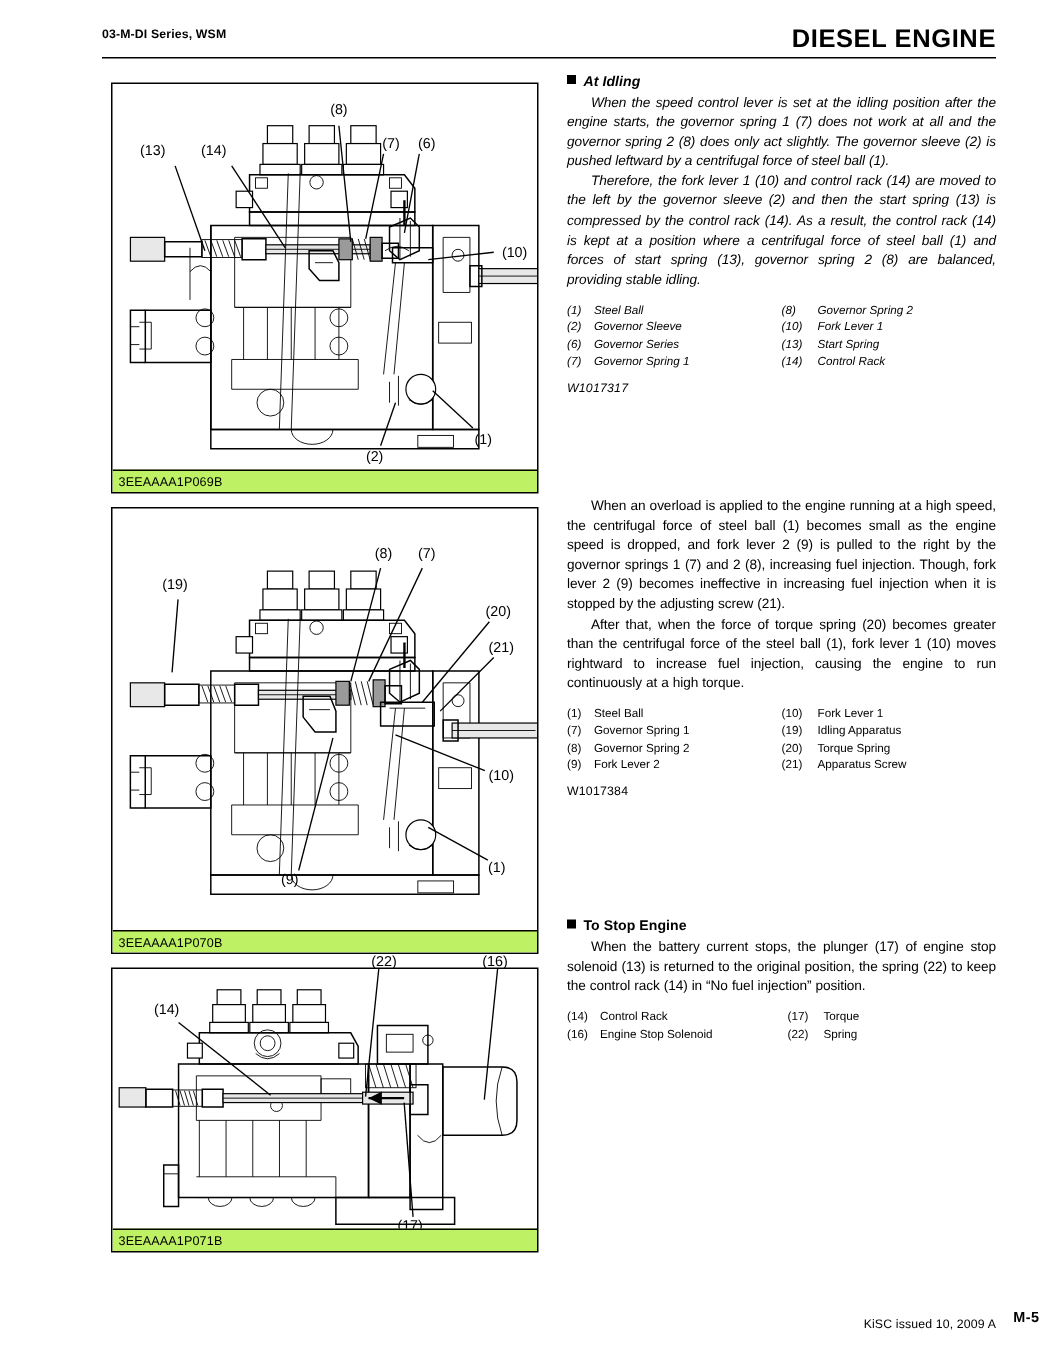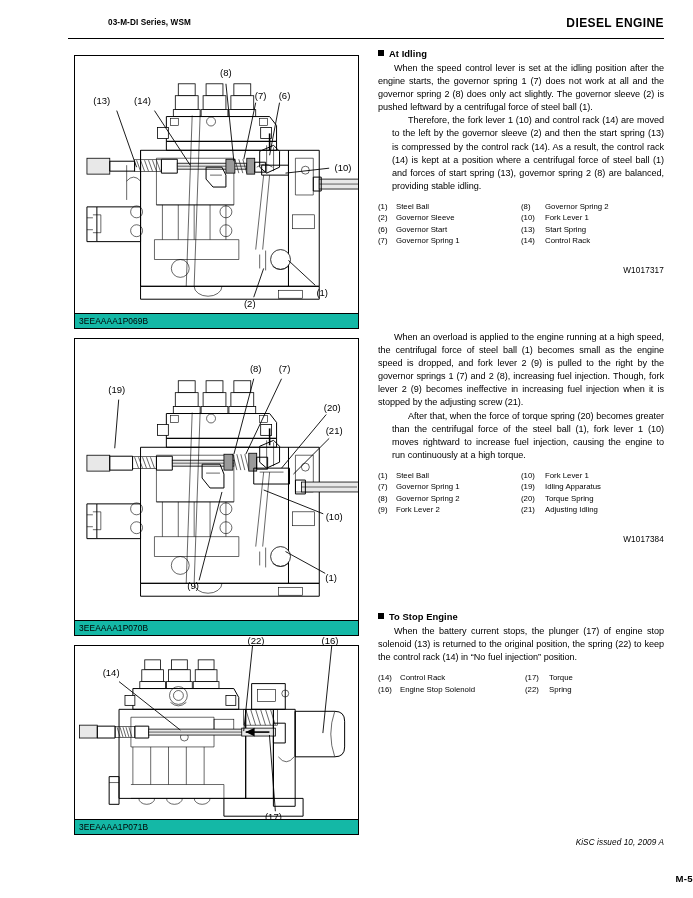--- a/index.html
+++ b/index.html
@@ -25,27 +25,26 @@
     height: 20px;
     border-bottom: 1.4px solid #000;
   }
   .hdr-left {
     position: absolute;
     left: 0;
     top: 0;
     font-size: 8.2px;
     font-weight: bold;
     letter-spacing: 0.1px;
-    margin-left: 40px;
   }
   .hdr-right {
     position: absolute;
     right: 0;
     top: -2px;
-    font-size: 12px;
+    font-size: 17px;
     font-weight: bold;
     letter-spacing: 0.4px;
   }
 
   
   .figbox {
     position: absolute;
     left: 74px;
     border: 1.3px solid #000;
     box-sizing: border-box;
@@ -59,21 +58,21 @@
   .fig-caption {
     position: absolute;
     left: 0;
     bottom: 0;
     width: 100%;
     border-top: 1.1px solid #000;
     box-sizing: border-box;
     padding: 2px 0 2px 4px;
     font-size: 8.4px;
     letter-spacing: 0.1px;
-    background: #14b8a6;
+    background: #bef264;
     height: 15px;
   }
 
   .fig-canvas {
     position: absolute;
     left: 0;
     top: 0;
     width: 100%;
     height: 100%;
   }
@@ -101,63 +100,61 @@
   }
   .para {
     font-size: 9.1px;
     line-height: 13.1px;
     text-align: justify;
     text-indent: 16px;
     margin: 0 0 0 0;
     letter-spacing: -0.05px;
     word-spacing: 0.2px;
   }
-  .para + .para { margin-top: 0; margin-left: 14px; }
+  .para + .para { margin-top: 0; }
 
   .legend {
     margin-top: 8px;
     width: 100%;
     border-collapse: collapse;
   }
   .legend td {
     font-size: 7.8px;
     line-height: 11.4px;
     padding: 0;
     vertical-align: top;
     white-space: nowrap;
   }
   .legend td.c-num  { width: 18px; }
   .legend td.c-name { width: 125px; }
   .legend td.c-num2 { width: 24px; }
 
   .wcode {
-    text-align: right;
     font-size: 8.2px;
-    margin-top: 19px;
+    margin-top: 7px;
     letter-spacing: 0.15px;
   }
 
   
   .footer-page {
     position: absolute;
     left: 0;
     top: 873px;
     width: 693px;
     text-align: right;
     font-size: 9.6px;
     font-weight: bold;
     letter-spacing: 0.3px;
   }
   .footer-right {
     position: absolute;
     right: 29px;
-    top: 838px;
+    top: 878px;
     font-size: 8.2px;
     letter-spacing: 0.1px;
-    font-style: italic;
   }
 
   
   .fig-canvas text {
     font-family: "Liberation Sans", sans-serif;
     font-size: 9.6px;
     fill: #000;
   }
   .ln  { fill: none; stroke: #000; stroke-width: 1; }
   .ln2 { fill: none; stroke: #000; stroke-width: 1.6; }
@@ -501,21 +498,21 @@
     </g>
   </svg>
   <div class="fig-caption">3EEAAAA1P071B</div>
 </div>
 
 <svg style="position:absolute;left:74px;top:630px;width:285px;height:30px;">
   <text x="182" y="14" text-anchor="middle" style="font-family:'Liberation Sans',sans-serif;font-size:9.6px;fill:#000;">(22)</text>
   <text x="256" y="14" text-anchor="middle" style="font-family:'Liberation Sans',sans-serif;font-size:9.6px;fill:#000;">(16)</text>
 </svg>
 
-<div class="textcol" style="top:48px;">
+<div class="textcol" style="top:48px;font-style:italic;">
   <div class="sec-heading">
     <span class="bullet-sq"></span><span>At Idling</span>
   </div>
   <p class="para">When the speed control lever is set at the idling position after the engine starts, the governor spring 1 (7) does not work at all and the governor spring 2 (8) does only act slightly.   The governor sleeve (2) is pushed leftward by a centrifugal force of steel ball (1).</p>
   <p class="para">Therefore, the fork lever 1 (10) and control rack (14) are moved to the left by the governor sleeve (2) and then the start spring (13) is compressed by the control rack (14). As a result, the control rack (14) is kept at a position where a centrifugal force of steel ball (1) and forces of start spring (13), governor spring 2 (8) are balanced, providing stable idling.</p>
   <table class="legend">
     <tbody>
         <tr>
       <td class="c-num">(1)</td>
       <td class="c-name">Steel Ball</td>
@@ -523,21 +520,21 @@
       <td>Governor Spring 2</td>
     </tr>
     <tr>
       <td class="c-num">(2)</td>
       <td class="c-name">Governor Sleeve</td>
       <td class="c-num2">(10)</td>
       <td>Fork Lever 1</td>
     </tr>
     <tr>
       <td class="c-num">(6)</td>
-      <td class="c-name">Governor Start</td>
+      <td class="c-name">Governor Series</td>
       <td class="c-num2">(13)</td>
       <td>Start Spring</td>
     </tr>
     <tr>
       <td class="c-num">(7)</td>
       <td class="c-name">Governor Spring 1</td>
       <td class="c-num2">(14)</td>
       <td>Control Rack</td>
     </tr>
   </tbody>
@@ -565,21 +562,21 @@
     <tr>
       <td class="c-num">(8)</td>
       <td class="c-name">Governor Spring 2</td>
       <td class="c-num2">(20)</td>
       <td>Torque Spring</td>
     </tr>
     <tr>
       <td class="c-num">(9)</td>
       <td class="c-name">Fork Lever 2</td>
       <td class="c-num2">(21)</td>
-      <td>Adjusting Idling</td>
+      <td>Apparatus Screw</td>
     </tr>
   </tbody>
     </table>
   <div class="wcode">W1017384</div>
 </div>
 
 <div class="textcol" style="top:611px;">
   <div class="sec-heading">
     <span class="bullet-sq"></span><span>To Stop Engine</span>
   </div>

